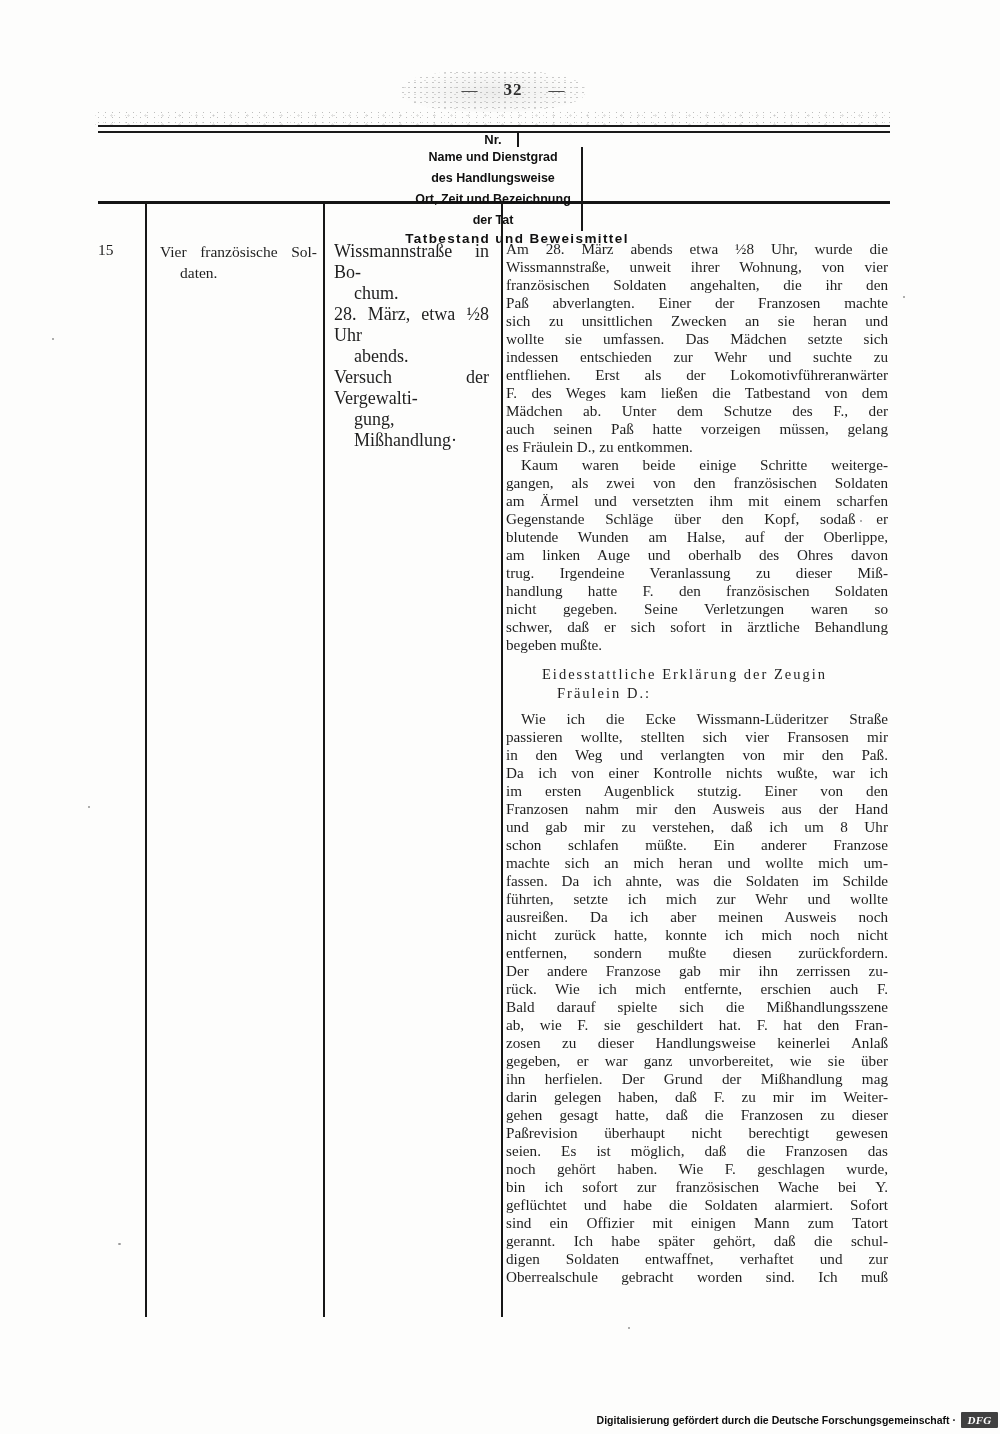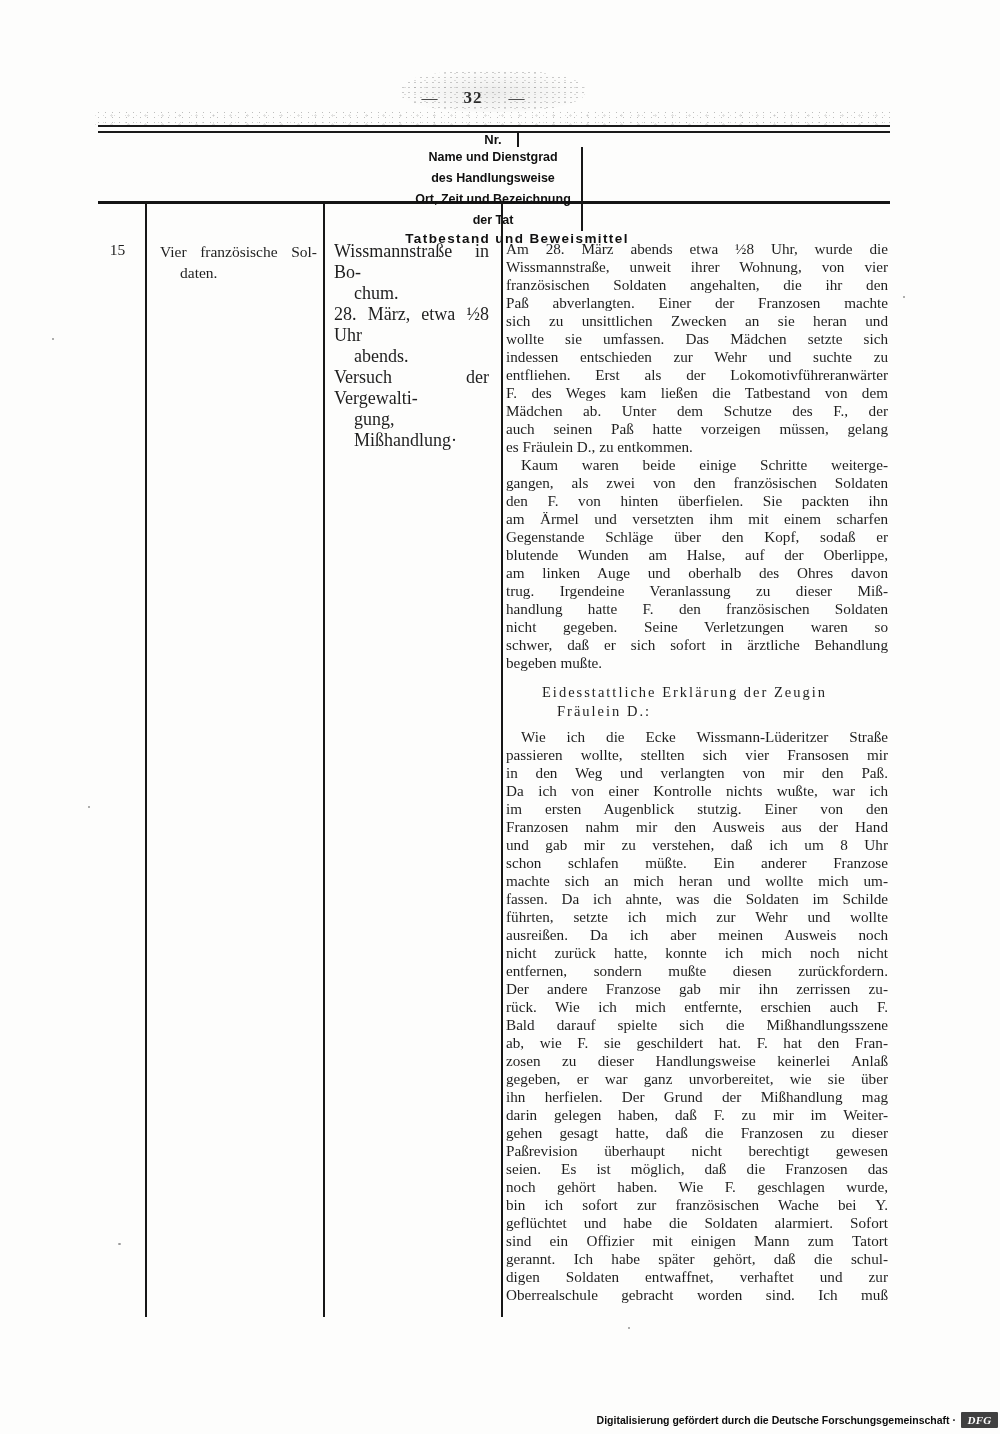--- a/index.html
+++ b/index.html
@@ -2,22 +2,22 @@
 <html><head>
 <meta charset="utf-8">
 <style>
   html,body{margin:0;padding:0;background:#e8e8e6;}
   .sheet{
     position:relative;width:1000px;height:1434px;margin:0 auto;
     background:#fdfdfc;overflow:hidden;
     font-family:"Liberation Serif","DejaVu Serif",serif;color:#1e1e1e;
   }
   
-  .pagenum{position:absolute;top:80px;left:368px;width:210px;text-align:center;
-    font-size:16px;font-weight:bold;white-space:nowrap;margin-top:8px;}
+  .pagenum{position:absolute;top:80px;left:408px;width:210px;text-align:center;
+    font-size:16px;font-weight:bold;white-space:nowrap;}
   .pn-num{margin:0 26px;font-size:17px;letter-spacing:1px;}
   .pn-dash{font-weight:normal;}
   
   .noise{position:absolute;pointer-events:none;}
   .noise-num{left:400px;top:70px;width:185px;height:42px;border-radius:45%;
     background-image:
       radial-gradient(circle, rgba(70,70,70,.35) .8px, transparent 1.1px),
       radial-gradient(circle, rgba(120,120,120,.30) .7px, transparent 1px),
       radial-gradient(ellipse at 50% 55%, rgba(140,140,140,.18), transparent 72%);
     background-size:6px 5px,10px 7px,100% 100%;opacity:.8;}
@@ -40,21 +40,21 @@
   .brow{display:flex;min-height:1113px;align-items:stretch;}
   .cell{flex:none;}
   .c1{width:49px;}.c2{width:178px;}.c3{width:178px;}.c4{width:387px;padding-left:46px;}
   .vline{border-right:2px solid #171717;}
   .hcell{font-family:"Liberation Sans","DejaVu Sans",sans-serif;font-weight:bold;
     text-align:center;color:#101010;align-self:center;}
   .hc1{font-size:13px;}
   .hc2,.hc3{font-size:12.5px;line-height:21px;}
   .hc4{font-size:13.5px;letter-spacing:1.4px;}
   .bcell{padding-top:37px;font-size:15.2px;}
-  .nrcell{text-align:center;padding-right:8px;font-size:15.5px;}
+  .nrcell{text-align:left;padding-right:8px;font-size:15.5px;}
   .namecell{padding:37px 6px 0 13px;font-size:15.5px;}
   .ortcell{padding:37px 12px 0 9px;font-size:18px;}
   .tatcell{padding:36px 2px 0 3px;}
   
   .cl{line-height:21px;}
   .cl.just{text-align:justify;text-align-last:justify;}
   .cl.ind{padding-left:20px;}
   
   .para .tl{line-height:18px;text-align:justify;text-align-last:justify;}
   .para .tl.endl{text-align-last:left;}
@@ -133,21 +133,20 @@
             <div class="tl">indessen entschieden zur Wehr und suchte zu</div>
             <div class="tl">entfliehen. Erst als der Lokomotivführeranwärter</div>
             <div class="tl">F. des Weges kam ließen die Tatbestand von dem</div>
             <div class="tl">Mädchen ab. Unter dem Schutze des F., der</div>
             <div class="tl">auch seinen Paß hatte vorzeigen müssen, gelang</div>
             <div class="tl endl">es Fräulein D., zu entkommen.</div>
           </div>
           <div class="para">
             <div class="tl fi">Kaum waren beide einige Schritte weiterge-</div>
             <div class="tl">gangen, als zwei von den französischen Soldaten</div>
-            <div class="tl">den F. von hinten überfielen. Sie packten ihn</div>
             <div class="tl">am Ärmel und versetzten ihm mit einem scharfen</div>
             <div class="tl">Gegenstande Schläge über den Kopf, sodaß er</div>
             <div class="tl">blutende Wunden am Halse, auf der Oberlippe,</div>
             <div class="tl">am linken Auge und oberhalb des Ohres davon</div>
             <div class="tl">trug. Irgendeine Veranlassung zu dieser Miß-</div>
             <div class="tl">handlung hatte F. den französischen Soldaten</div>
             <div class="tl">nicht gegeben. Seine Verletzungen waren so</div>
             <div class="tl">schwer, daß er sich sofort in ärztliche Behandlung</div>
             <div class="tl endl">begeben mußte.</div>
           </div>

